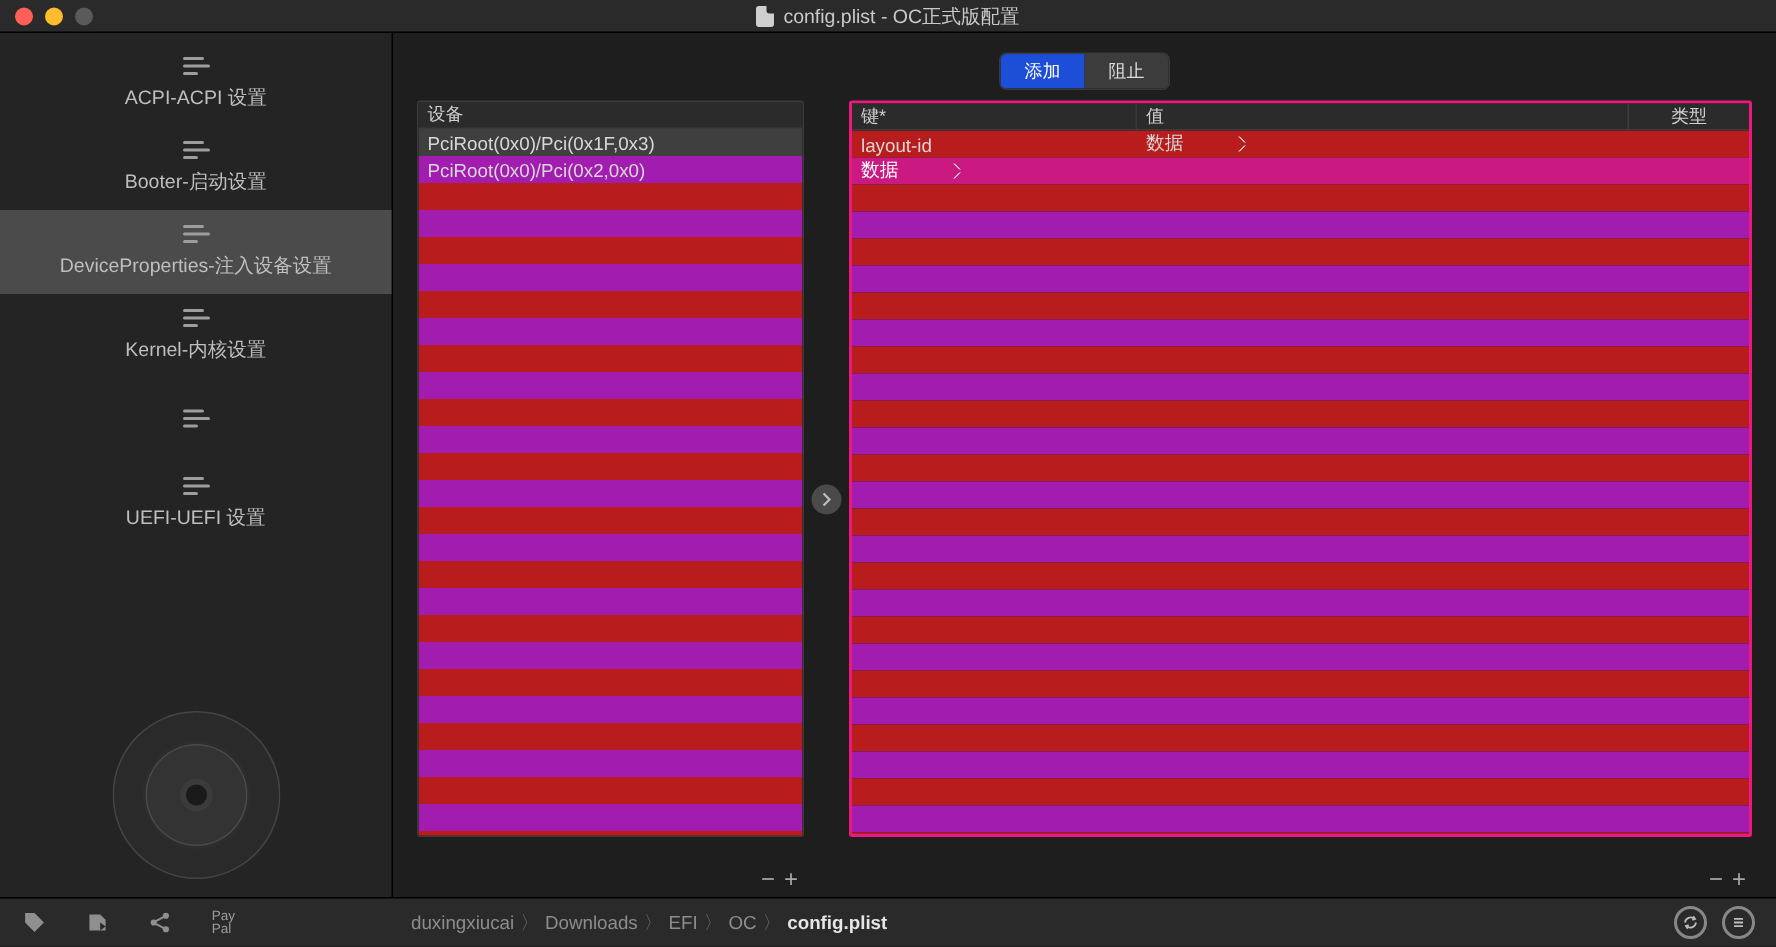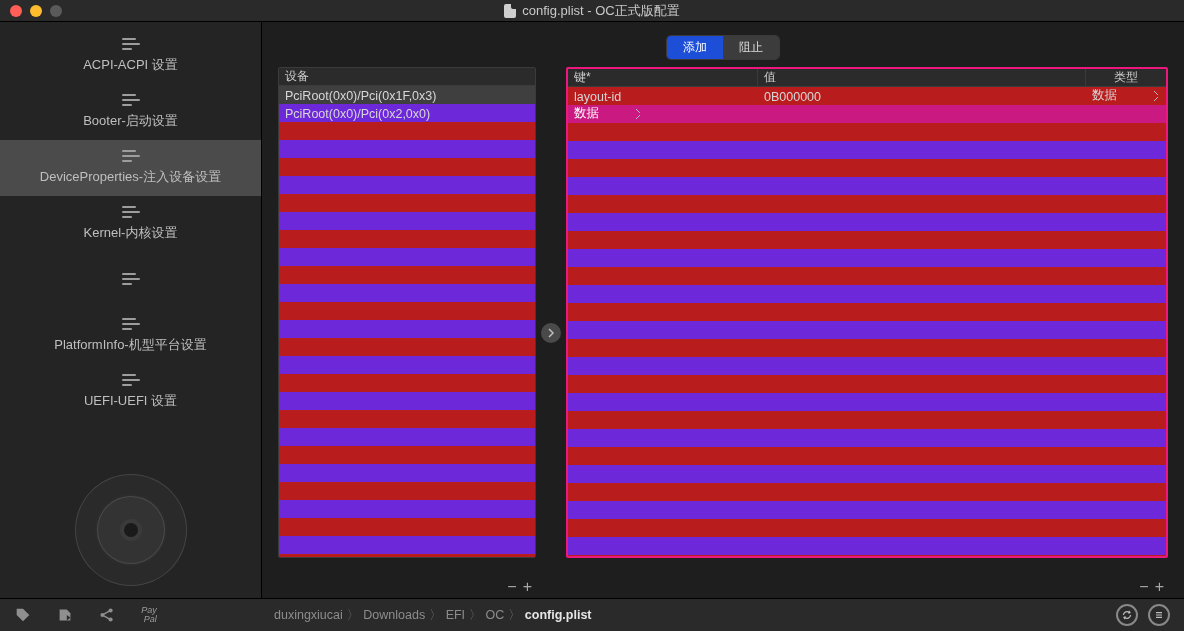--- a/index.html
+++ b/index.html
@@ -151,21 +151,21 @@
   }
   .th { padding: 1px 6px; border-right:1px solid #3b3b3b; display:flex; align-items:center; }
   .th:last-child{ border-right:none; }
   .tbody { flex:1; overflow:hidden; }
   .row {
     display:flex; height:18px;
     font-size:12.5px;
     color:#d8d8d8;
     align-items:flex-end;
   }
-  .row.striped-odd  { background:#6d28d9; }
+  .row.striped-odd  { background:#a21caf; }
   .row.striped-even { background:#b91c1c; }
   .row.sel  { background:#3f3f3f; }
   .row.pink { background:#ca1a82; color:#fff; }
   .cell { padding: 1px 6px; display:flex; align-items:center; overflow:hidden; white-space:nowrap; }
   .cell.updown::after{
     content:"";
     margin-left:auto;
     width:8px; height:10px;
     background:
       linear-gradient(45deg, transparent 45%, #bcbcbc 46% 54%, transparent 55%) top/8px 4px no-repeat,
@@ -264,28 +264,20 @@
             <span></span>
             <span></span>
           </span>
       </div>
       <div class="nav-item">
         <span class="nav-icon">
             <span></span>
             <span></span>
             <span></span>
           </span>
-        <span>PlatformInfo-机型平台设置</span>
-      </div>
-      <div class="nav-item">
-        <span class="nav-icon">
-            <span></span>
-            <span></span>
-            <span></span>
-          </span>
         <span>UEFI-UEFI 设置</span>
       </div>
     </div>
     <div class="sidebar-foot">
       <div class="dial"></div>
     </div>
   </aside>
 
   <main class="content">
     <div class="tabs">
@@ -403,21 +395,20 @@
       <div class="pane right">
         <div class="table-wrap highlight">
           <div class="thead">
             <div class="th" style="flex:0 0 190px">键*</div>
             <div class="th" style="flex:1">值</div>
             <div class="th" style="flex:0 0 80px; justify-content:center">类型</div>
           </div>
           <div class="tbody" id="right-body">
               <div class="row striped-even">
                 <div class="cell" style="flex: 0 0 190px;">layout-id</div>
-                <div class="cell" style="flex: 1 1 0%;">0B000000</div>
                 <div class="cell updown" style="flex: 0 0 80px;">数据</div>
               </div>
               <div class="row striped-odd pink">
                 <div class="cell updown" style="flex: 0 0 80px;">数据</div>
               </div>
               <div class="row striped-even">
                 <div class="cell" style="flex: 0 0 190px;"></div>
                 <div class="cell" style="flex: 1 1 0%;"></div>
                 <div class="cell" style="flex: 0 0 80px;"></div>
               </div>
@@ -566,21 +557,21 @@
         </svg>
     </span>
     <span class="sb-icon">
       <svg viewBox="0 0 20 20" width="18" height="18">
           <circle cx="5" cy="10" r="2.3" fill="#8f8f8f"></circle>
           <circle cx="14" cy="5" r="2.3" fill="#8f8f8f"></circle>
           <circle cx="14" cy="15" r="2.3" fill="#8f8f8f"></circle>
           <path d="M6.5 9 L12.5 5.8 M6.5 11 L12.5 14.2" stroke="#8f8f8f" stroke-width="1.6"></path>
         </svg>
     </span>
-    <span class="sb-icon" style="font-size:9px; font-style:italic; line-height:0.95; text-align:right; white-space:pre">Pay
+    <span class="sb-icon" style="font-size:9px; line-height:0.95; text-align:left; white-space:pre">Pay
 Pal</span>
   </div>
 
   <div class="crumbs">
     <span class="crumb">duxingxiucai</span>
     <span class="chev">〉</span>
     <span class="crumb">Downloads</span>
     <span class="chev">〉</span>
     <span class="crumb">EFI</span>
     <span class="chev">〉</span>

